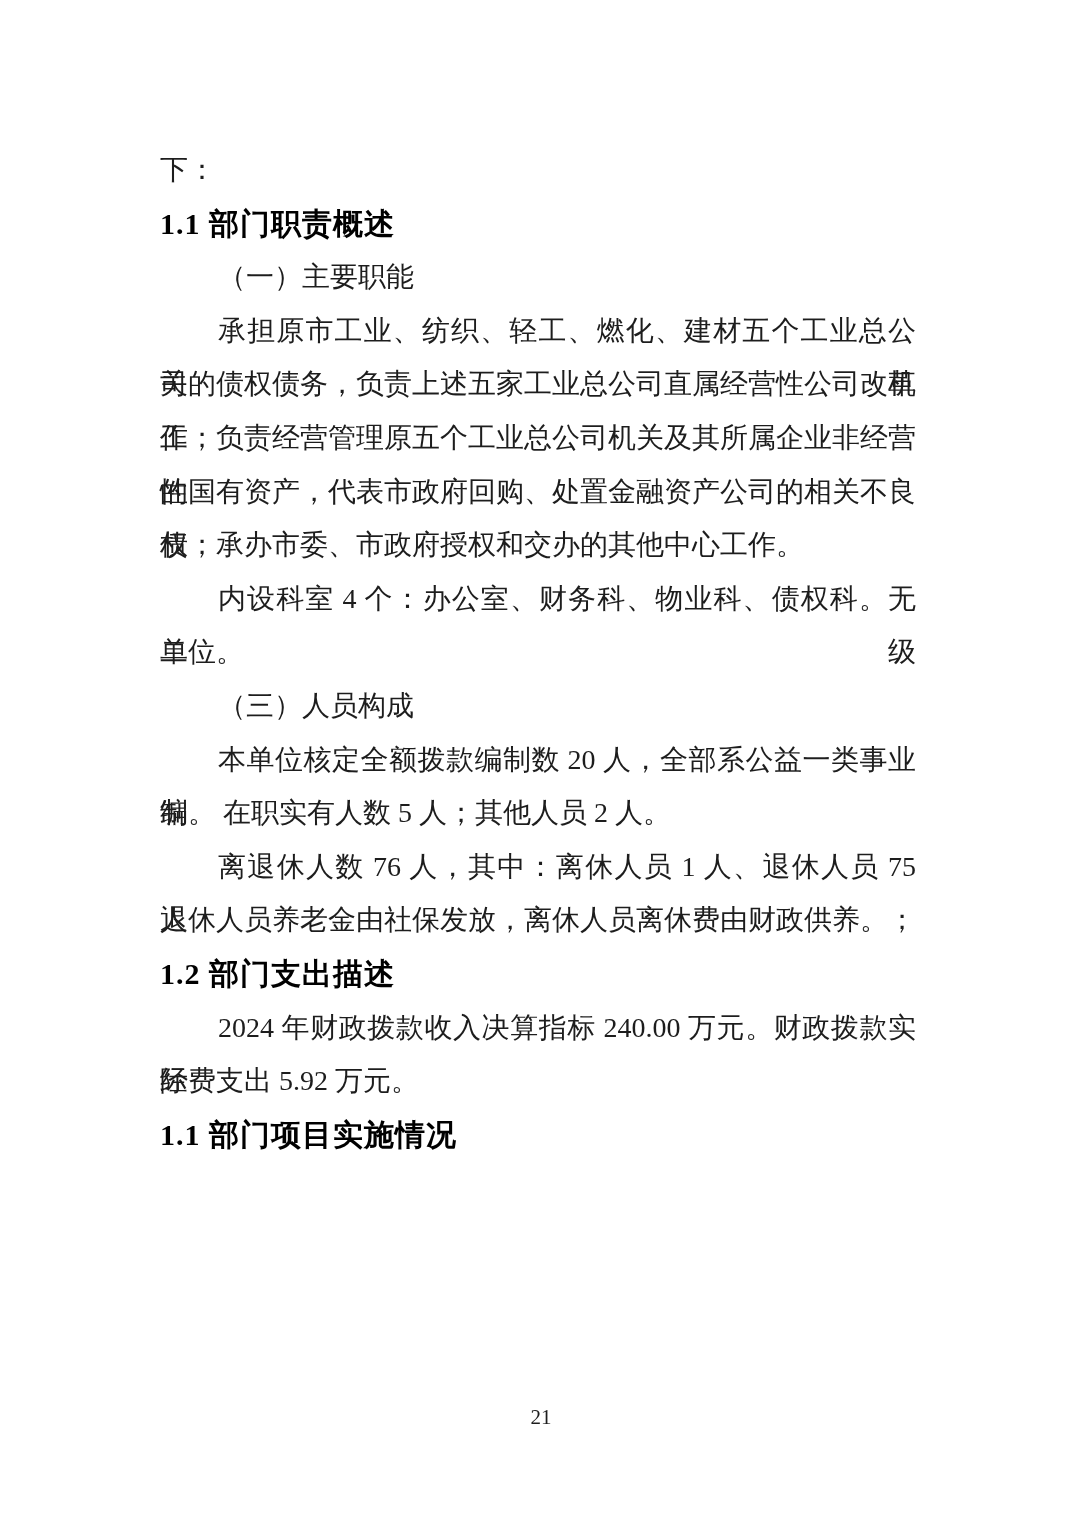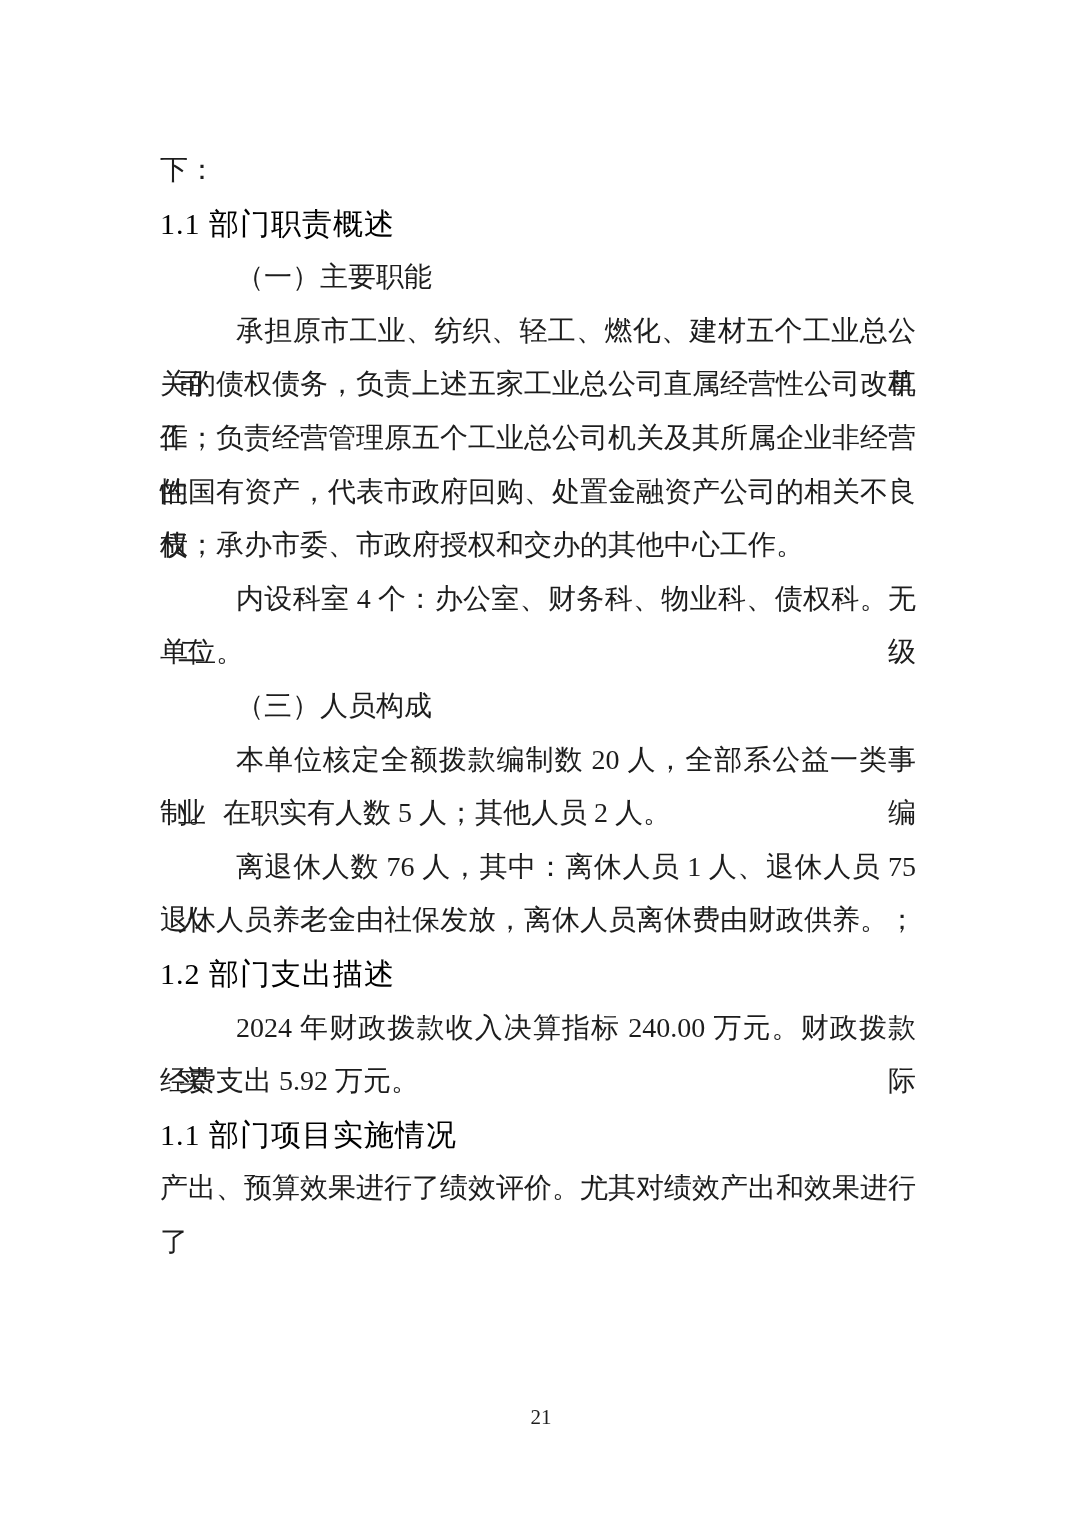--- a/index.html
+++ b/index.html
@@ -23,28 +23,27 @@
     width: 756px;
   }
   .line {
     height: 53.6px;
     line-height: 53.6px;
     font-size: 28px;
     white-space: nowrap;
     color: #1d1d1d;
   }
   .heading {
-    font-weight: normal;
+    font-weight: bold;
     font-size: 30px;
     letter-spacing: 1px;
     color: #000000;
   }
   .indent {
     text-indent: 58px;
-    margin-left: 18px;
   }
   .justify {
     text-align: justify;
     text-align-last: justify;
     text-justify: inter-character;
     white-space: normal;
   }
   .footer {
     position: absolute;
     left: 4px;
@@ -72,16 +71,15 @@
     <div class="line">单位。</div>
     <div class="line indent">（三）人员构成</div>
     <div class="line indent justify">本单位核定全额拨款编制数 20 人，全部系公益一类事业编</div>
     <div class="line">制。  在职实有人数 5 人；其他人员 2 人。</div>
     <div class="line indent justify">离退休人数 76 人，其中：离休人员 1 人、退休人员 75 人；</div>
     <div class="line">退休人员养老金由社保发放，离休人员离休费由财政供养。</div>
     <div class="line heading">1.2 部门支出描述</div>
     <div class="line indent justify">2024 年财政拨款收入决算指标 240.00 万元。财政拨款实际</div>
     <div class="line">经费支出 5.92 万元。</div>
     <div class="line heading">1.1 部门项目实施情况</div>
-    <div class="line justify">产出、预算效果进行了绩效评价。尤其对绩效产出和效果进行了</div>
   </div>
   <div class="footer">21</div>
 </div>
 
 </body></html>

